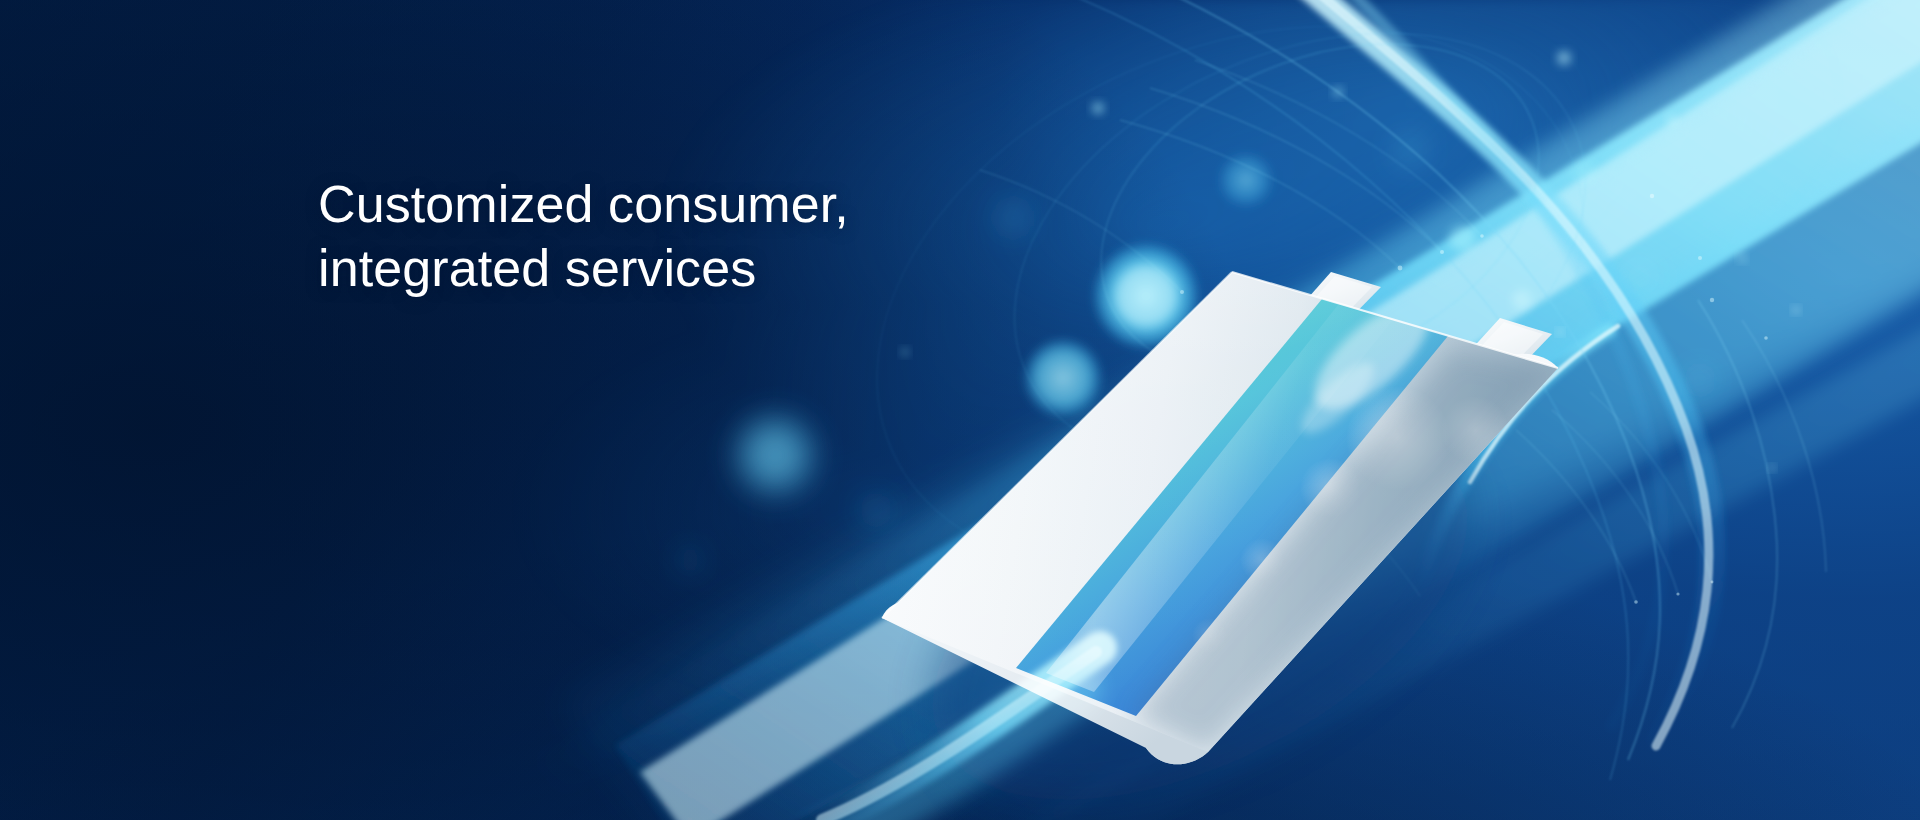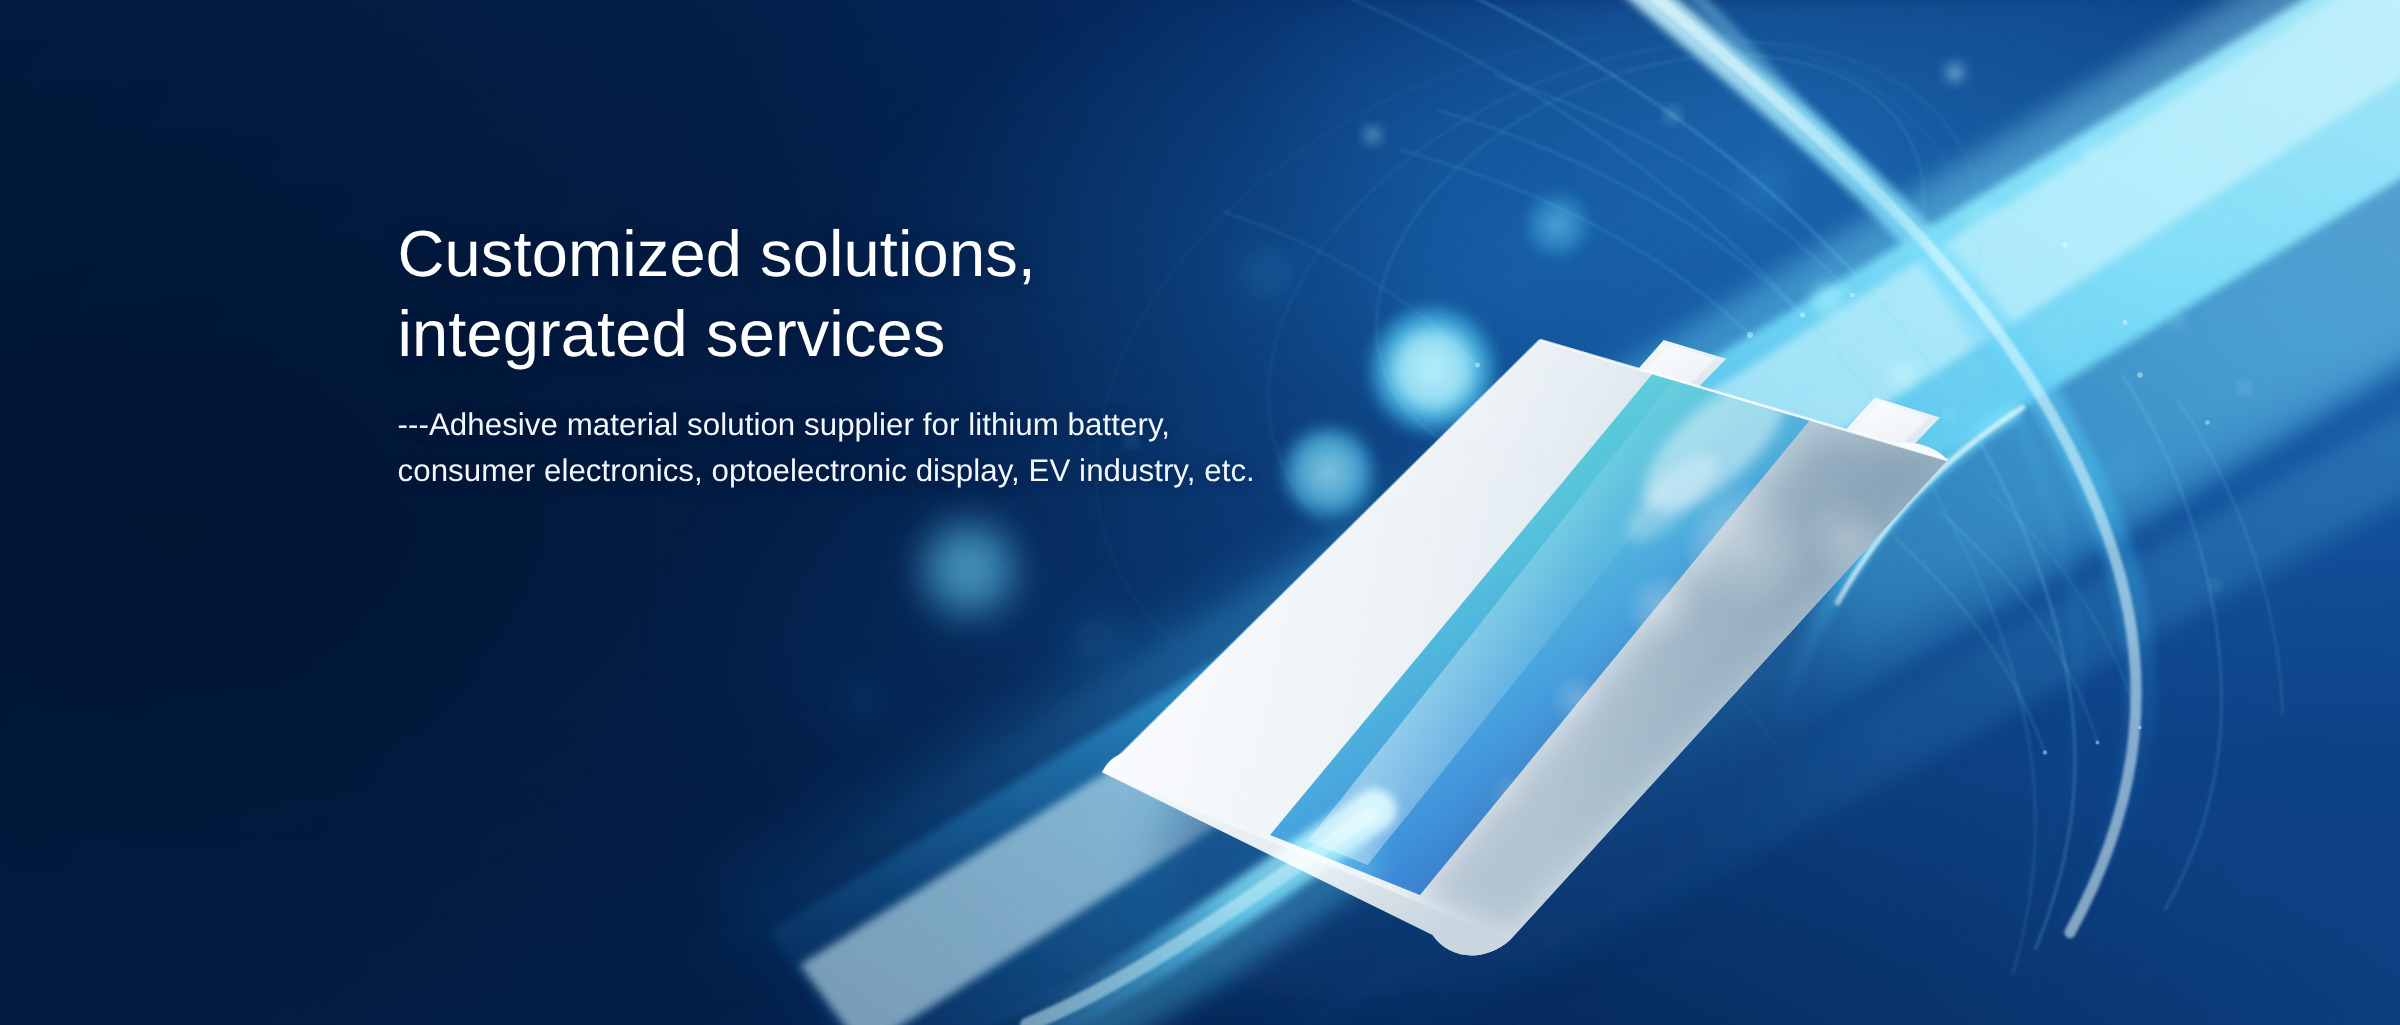--- a/index.html
+++ b/index.html
@@ -362,19 +362,17 @@
         <stop offset="40%" stop-color="#6fd3f8" stop-opacity=".85"></stop>
         <stop offset="100%" stop-color="#2f8ed9" stop-opacity="0"></stop>
       </linearGradient>
     </defs>
     <path d="M1100,648 C1010,710 900,790 806,828" stroke="url(#gFore)" stroke-width="34" stroke-linecap="round" fill="none" opacity=".92" filter="url(#fSharp)"></path>
     <path d="M1096,652 C1012,710 910,784 822,820" stroke="#e4fbff" stroke-width="12" stroke-linecap="round" fill="none" opacity=".50" filter="url(#fHair)"></path>
     <path d="M1080,690 C980,760 880,826 790,862" stroke="#58c4f2" stroke-width="44" stroke-linecap="round" fill="none" opacity=".30" filter="url(#fSoft)"></path>
   </svg>
 
   <div class="copy">
-    <h1 class="headline">Customized solutions,
+    <h1 class="headline">Customized consumer,
 integrated  services</h1>
-    <p class="subhead">---Adhesive material solution supplier for lithium battery,
-consumer electronics, optoelectronic display, EV industry, etc.</p>
   </div>
 
 </div>
 
 </body></html>

